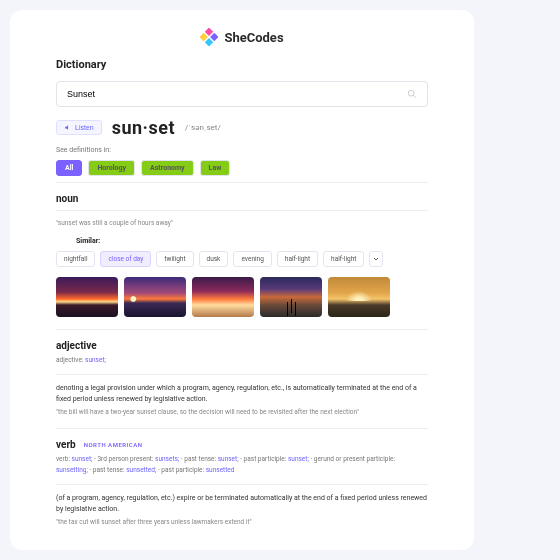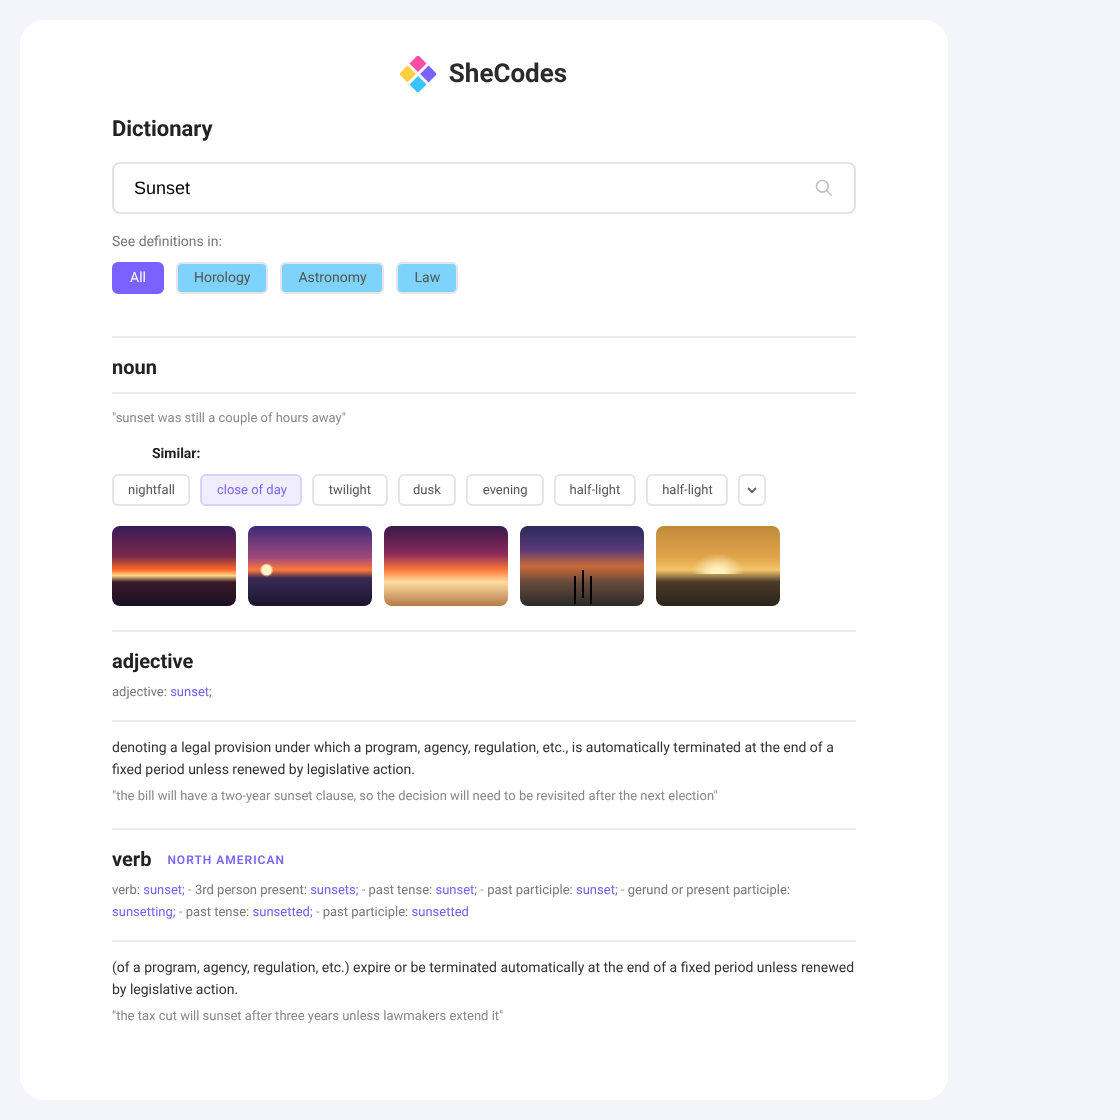--- a/index.html
+++ b/index.html
@@ -28,22 +28,22 @@
   .word-row { display: flex; align-items: center; gap: 10px; margin-bottom: 8px; }
   .listen {
     border: 1px solid #dfe0ff; color: #6c63ff; background: #f5f5ff;
     border-radius: 3px; padding: 3px 7px; font-size: 7px; display: inline-flex; align-items: center; gap: 4px;
   }
   .listen svg { width: 7px; height: 7px; }
   .word { font-weight: 700; font-size: 18px; letter-spacing: .5px; }
   .phon { font-size: 8px; color: #888; }
 
   .see { font-size: 7px; color: #777; margin-bottom: 6px; }
-  .tabs { display: flex; gap: 6px; margin-bottom: 21px; }
-  .tab { border: 1px solid #e4e4ee; border-radius: 3px; padding: 3px 8px; font-size: 7px; color: #555; background: #7dd3fc; }
+  .tabs { display: flex; gap: 6px; margin-bottom: 6px; font-weight: bold; }
+  .tab { border: 1px solid #e4e4ee; border-radius: 3px; padding: 3px 8px; font-size: 7px; color: #555; background: #84cc16; }
   .tab.active { background: #7b61ff; color: #fff; border-color: #7b61ff; }
 
   .rule { border: none; border-top: 1px solid #ececf2; margin: 0 0 10px 0; }
 
   .pos { font-weight: 700; font-size: 10px; margin: 8px 0 4px 0; display: flex; align-items: center; gap: 8px; }
   .region { font-size: 6px; color: #7b61ff; letter-spacing: .5px; font-weight: 600; }
   .forms { font-size: 6.5px; color: #777; margin-bottom: 8px; line-height: 1.7; }
   .forms .k { color: #6c63ff; }
   .sep { color: #999; }
   .subrule { border: none; border-top: 1px solid #ececf2; margin: 6px 0 8px 0; }
@@ -90,20 +90,30 @@
     <div class="title">Dictionary</div>
 
     <div class="search">
       <input value="Sunset" style="">
       <svg class="search-ic" viewBox="0 0 24 24" fill="none" stroke="#888" stroke-width="2">
         <circle cx="10" cy="10" r="7"></circle>
           <line x1="15" y1="15" x2="21" y2="21"></line>
       </svg>
     </div>
 
+    <div class="word-row">
+      <button class="listen">
+        <svg viewBox="0 0 24 24" fill="#6c63ff">
+          <path d="M4 9v6h4l6 5V4L8 9H4z"></path>
+        </svg>
+        <span>Listen</span>
+      </button>
+      <span class="word">sun·set</span>
+      <span class="phon">/ˈsənˌset/</span>
+    </div>
 
     <div class="see">See definitions in:</div>
     <div class="tabs" id="tabs">
         <div class="tab active">All</div>
         <div class="tab">Horology</div>
         <div class="tab">Astronomy</div>
         <div class="tab">Law</div>
       </div>
 
     <hr class="rule">

